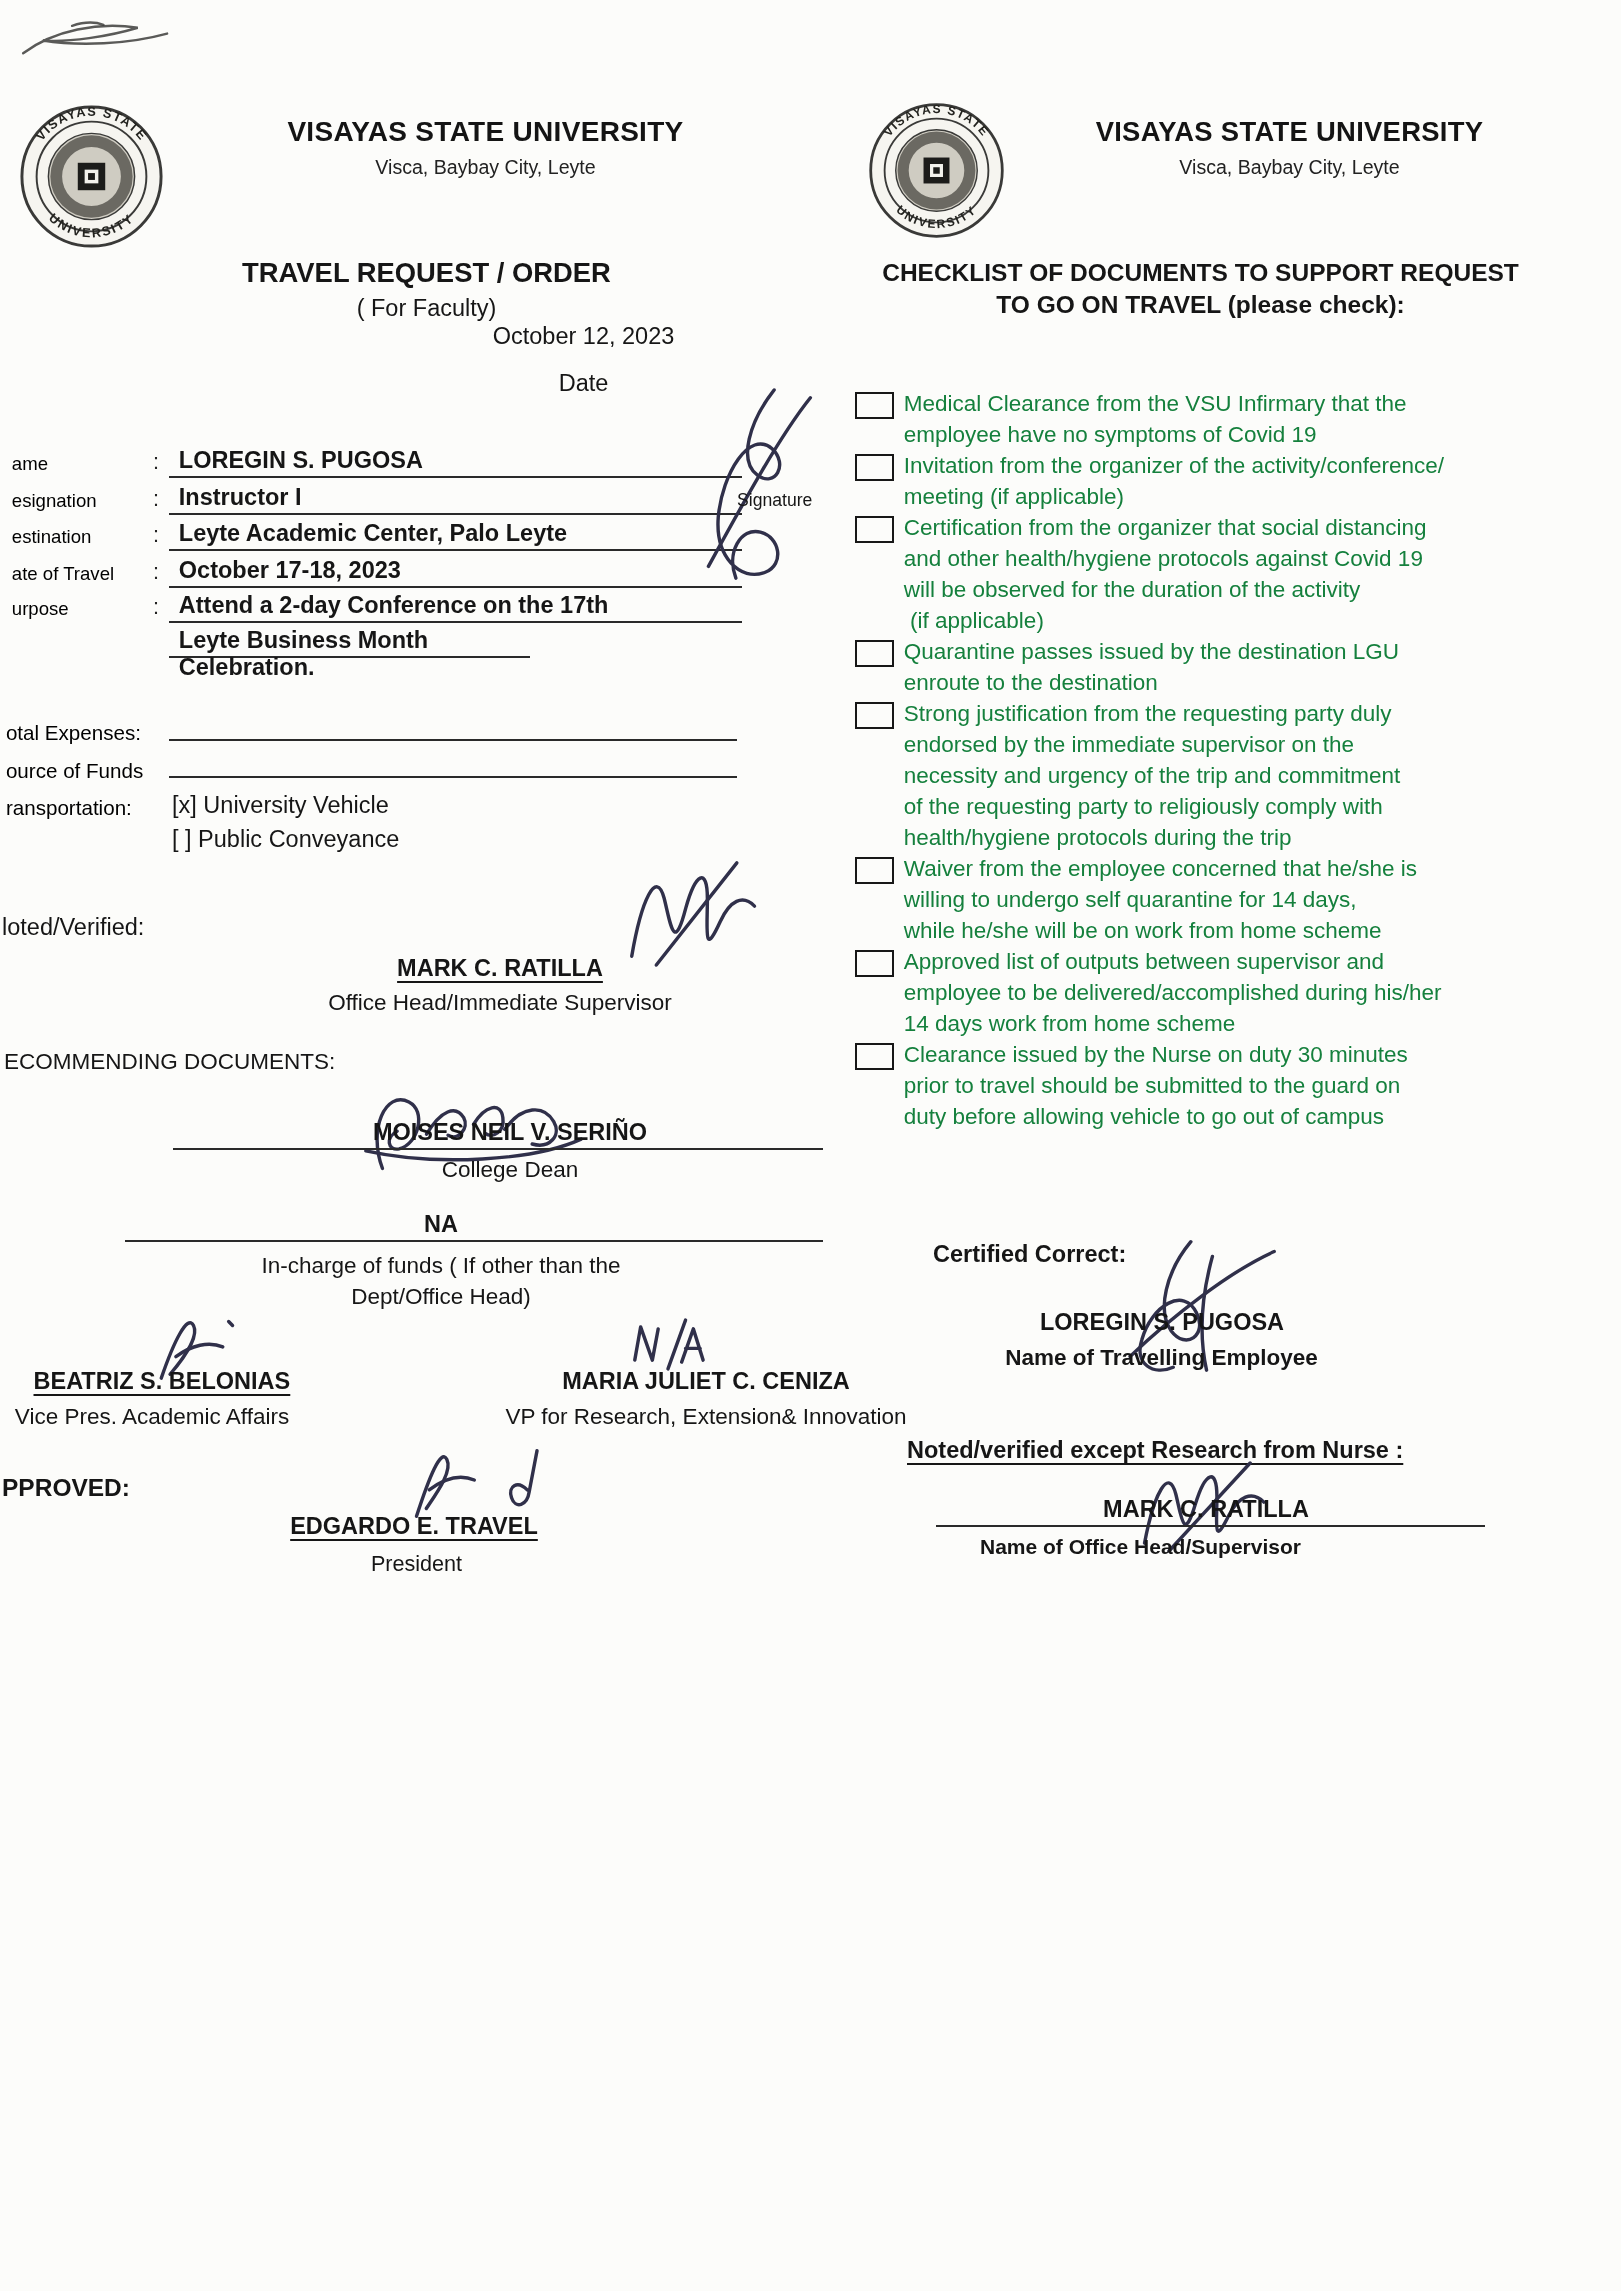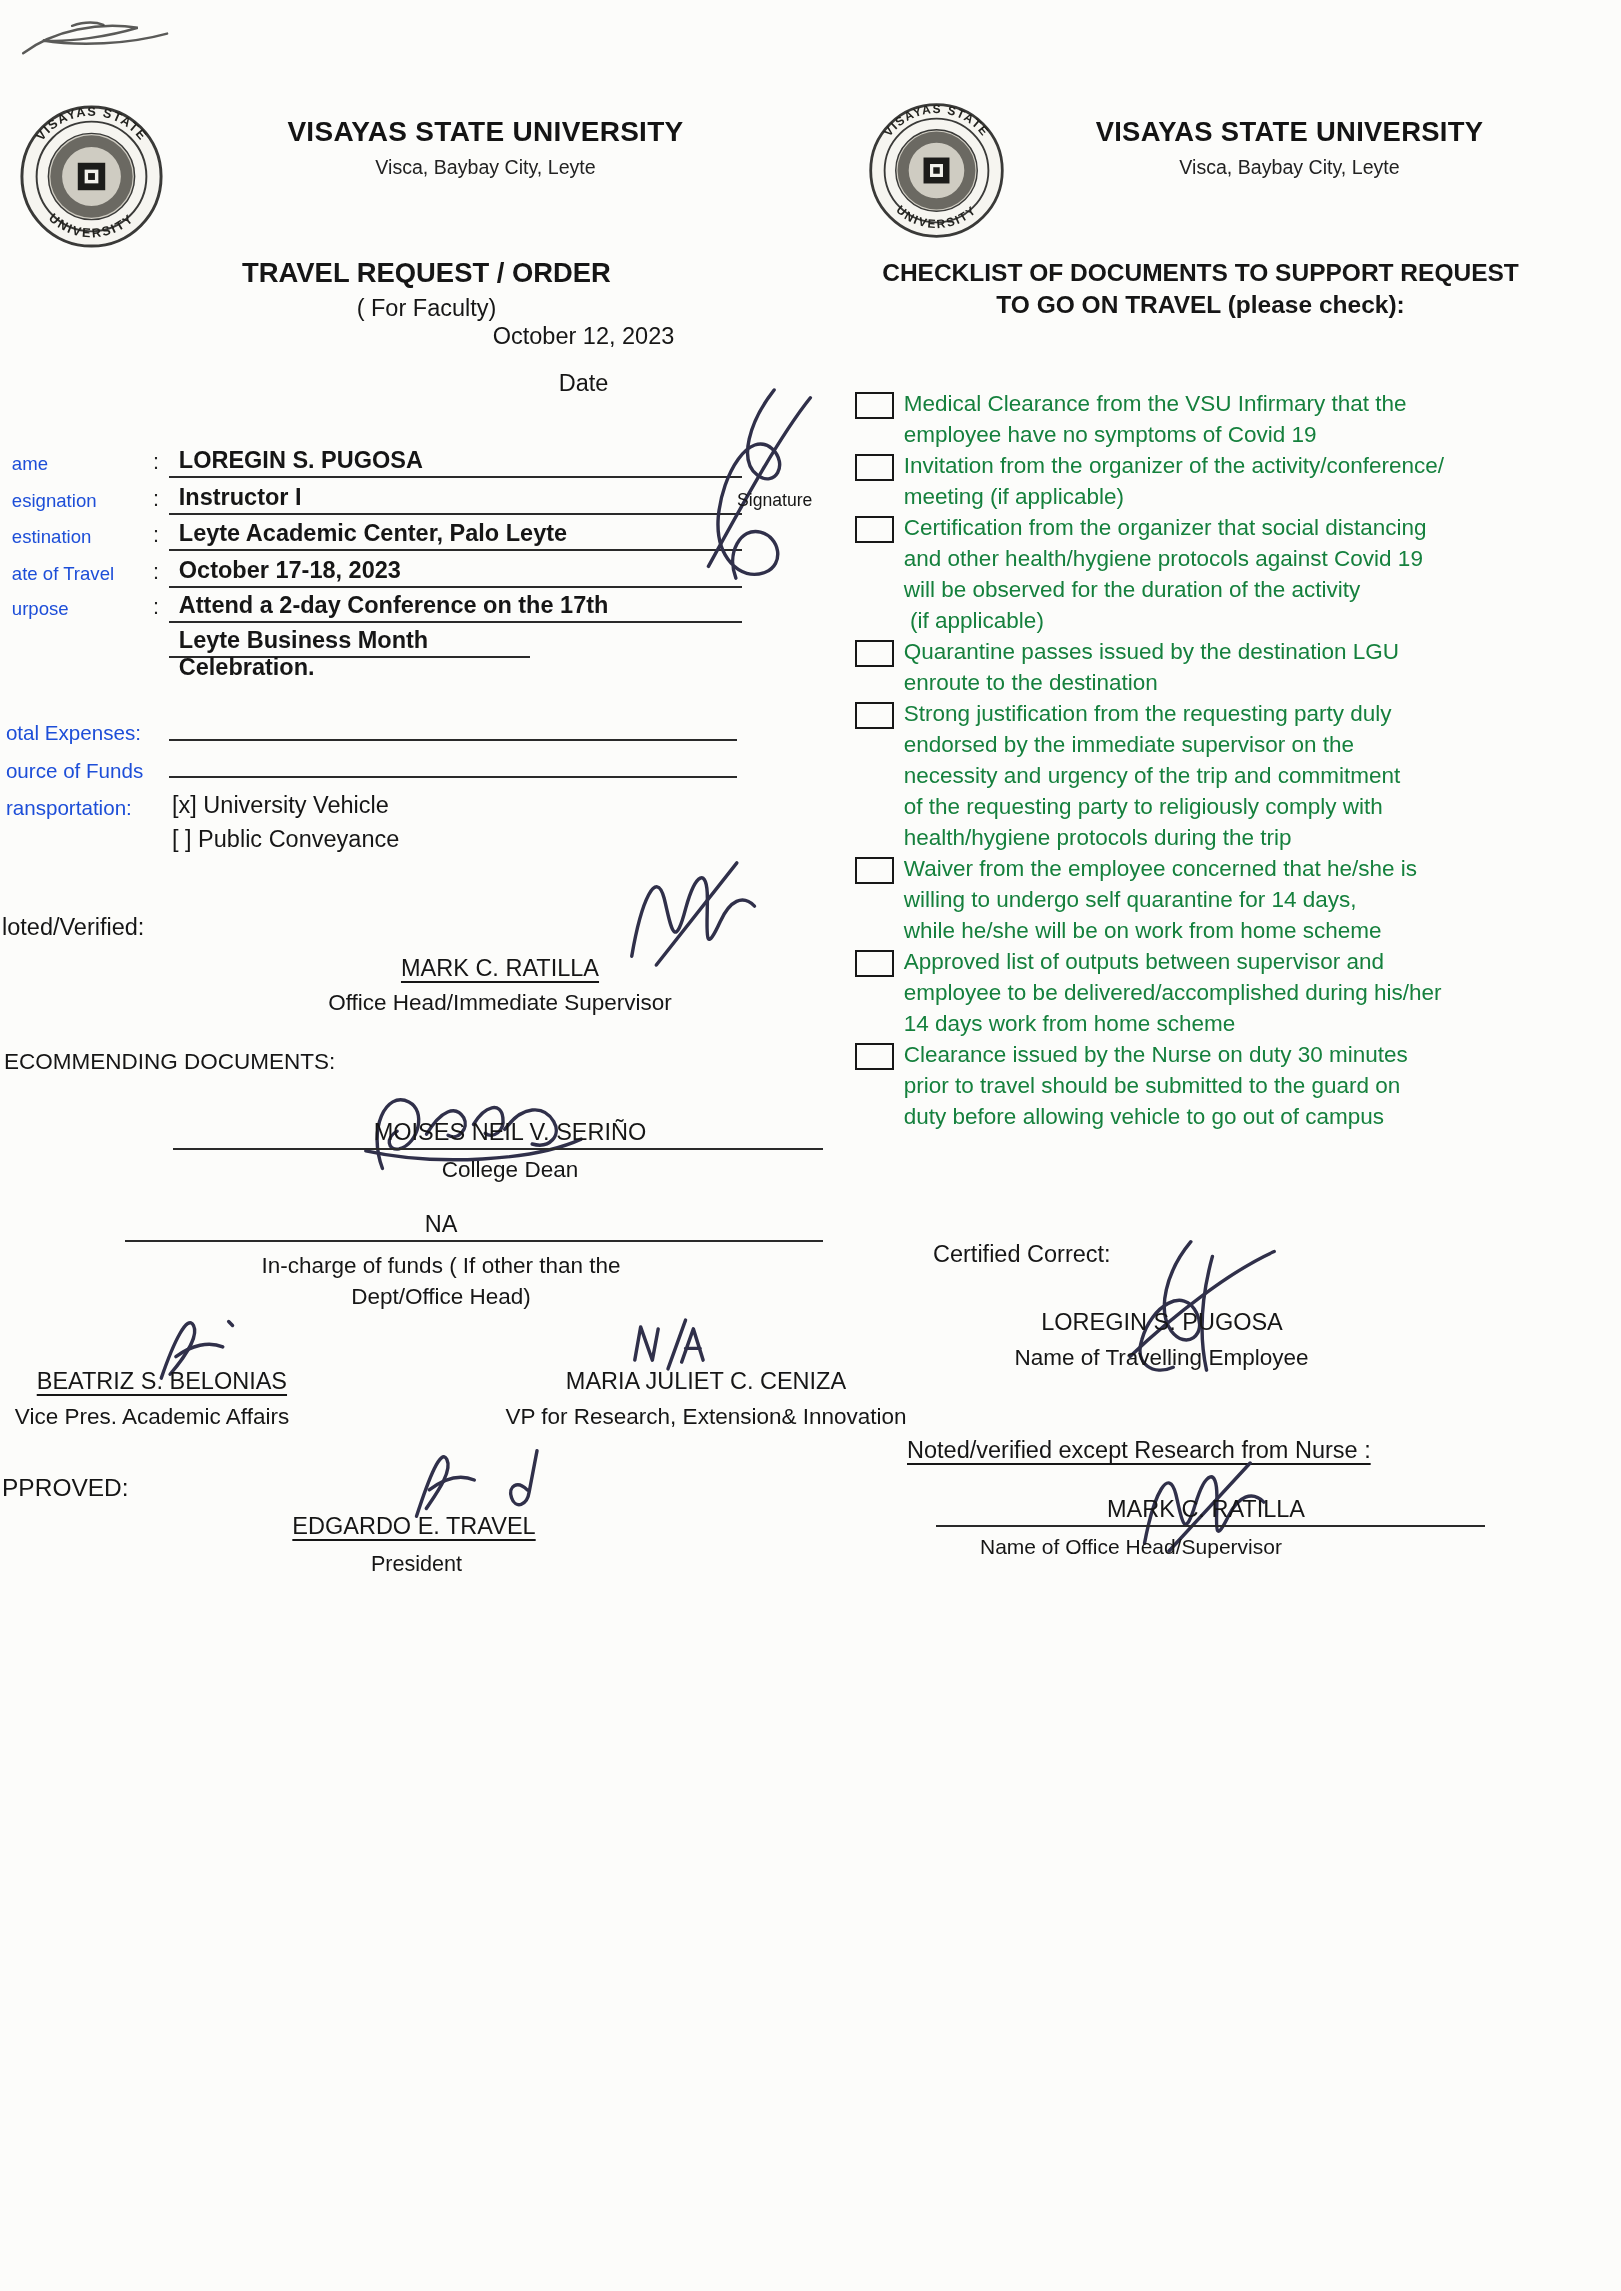--- a/index.html
+++ b/index.html
@@ -1,27 +1,27 @@
 <!DOCTYPE html>
 <html><head>
 <meta charset="utf-8">
 <style>
   * { margin:0; padding:0; box-sizing:border-box; }
   html,body { background:#d9d9d7; }
   body { font-family:"Liberation Sans","DejaVu Sans",sans-serif; color:#161616; }
   .page { position:relative; width:1621px; height:2292px; background:#fcfcfa; overflow:hidden; margin:0 auto; }
   .abs { position:absolute; }
-  .b { font-weight:400; }
+  .b { font-weight:700; }
   .ctr { text-align:center; }
   .uni { font-size:28px; font-weight:700; letter-spacing:0.3px; color:#141414; }
   .addr { font-size:19.6px; margin-top:7.8px; color:#222; }
   .ftitle { font-size:27.4px; font-weight:700; }
   .fsub { font-size:23.5px; margin-top:5.9px; }
   .dtxt { font-size:23.5px; }
-  .lbl { font-size:18.6px; color:#1d4ed8; }
+  .lbl { font-size:18.6px; color:#000000; }
   .colon { font-size:21.6px; color:#222; }
   .val { font-size:23.5px; font-weight:700; border-bottom:2px solid #2a2a2a; padding:0 0 2.9px 9.8px; height:31px; }
   .line { border-bottom:2px solid #2a2a2a; }
   .cap { font-size:22.5px; }
   .opt { font-size:23.5px; }
   .nameu { text-decoration:underline; text-underline-offset:4.9px; text-decoration-thickness:2px; }
   .sig path { fill:none; stroke:#30304a; stroke-width:3.5; stroke-linecap:round; stroke-linejoin:round; }
   .mark path { fill:none; stroke:#3d3d3b; stroke-width:2.5; stroke-linecap:round; opacity:.85; }
   .check-item { display:flex; align-items:flex-start; }
   .cbx { flex:0 0 39px; width:39px; height:27.4px; border:2.9px solid #171717; margin:3.9px 9.8px 0 0; background:#fcfcfa; }

